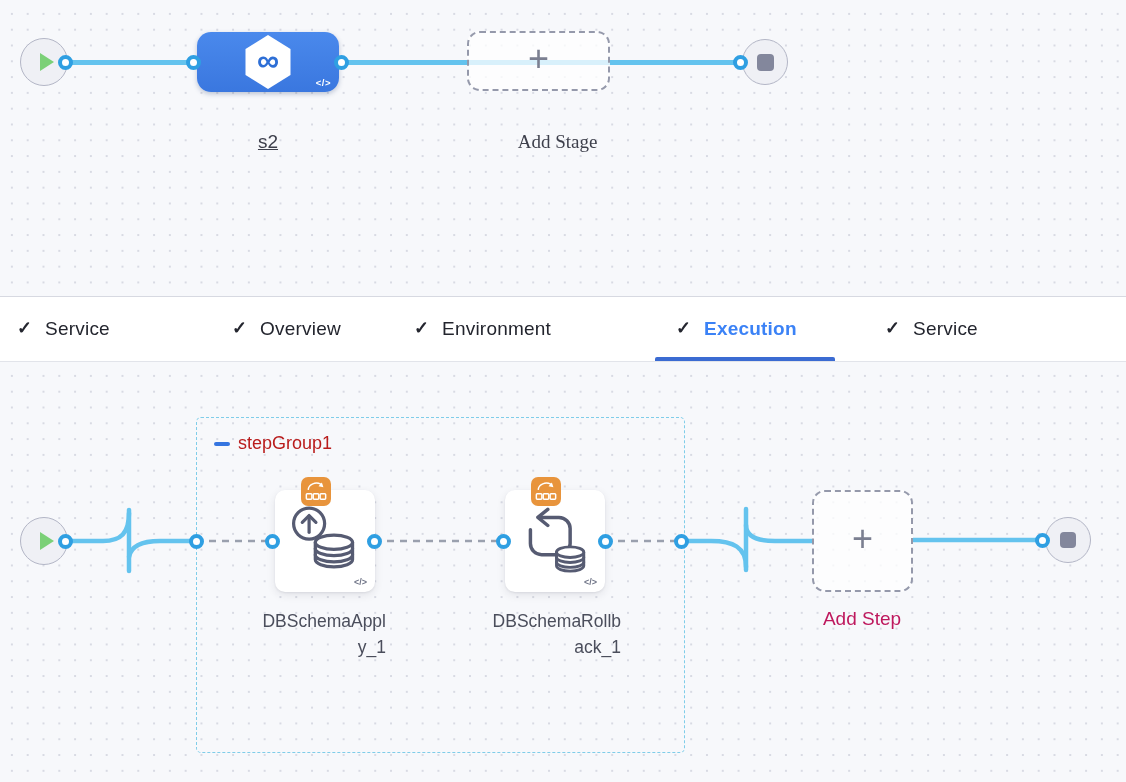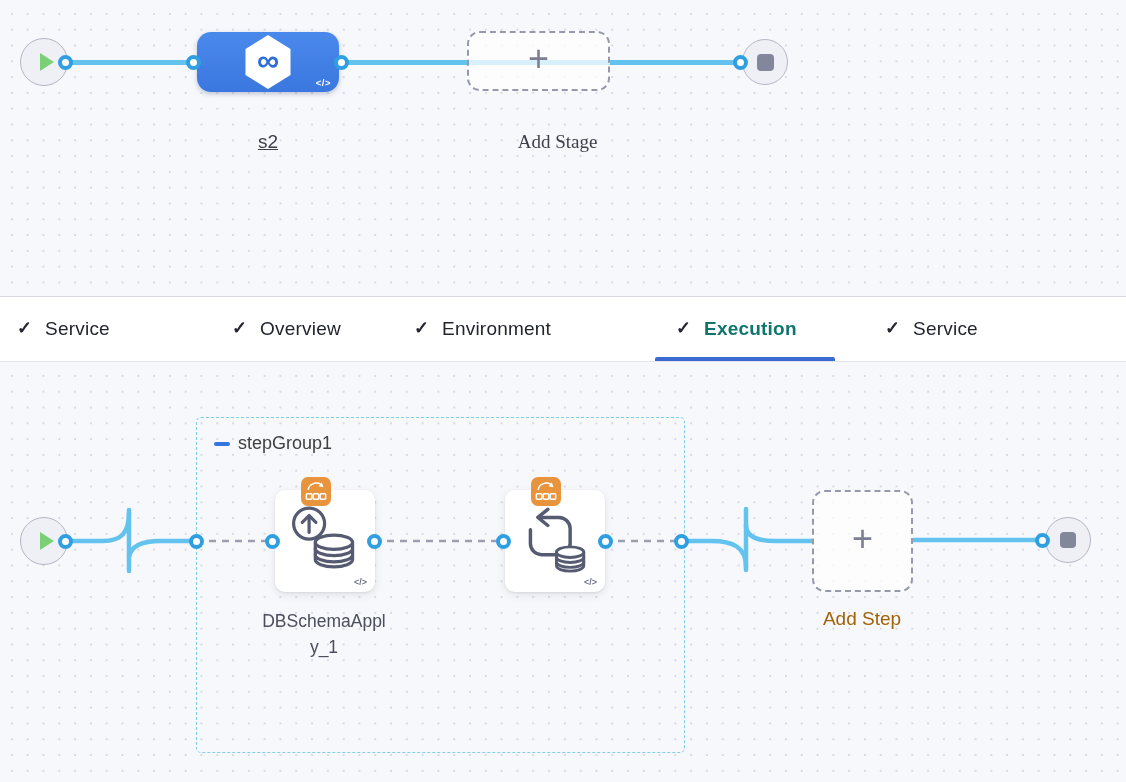--- a/index.html
+++ b/index.html
@@ -18,21 +18,21 @@
   .canvas-bottom { top:362px; height:420px; }
 
   
   .tabbar {
     position:absolute; left:0; top:296px; width:1126px; height:66px;
     background:#ffffff; border-top:1px solid #d7d9e1; border-bottom:1px solid #e2e4ea;
   }
   .tab { position:absolute; top:0; height:64px; display:flex; align-items:center; gap:13px; cursor:pointer; }
   .tab .check { font-size:18px; font-weight:700; color:#24262f; line-height:1; transform:translateY(-1px); }
   .tab .tab-label { font-size:19px; color:#23252e; letter-spacing:.2px; }
-  .tab.active .tab-label { font-weight:700; color:#0f766e; }
+  .tab.active .tab-label { font-weight:700; color:#3b82f6; }
   .tab-underline { position:absolute; left:655px; bottom:0; width:180px; height:4px;
     background:var(--underline_blue,#3b6bd2); border-radius:2px 2px 0 0; }
 
   
   .hline { position:absolute; height:5px; background:var(--line_blue,#64c3ee); border-radius:3px; z-index:1; }
   .port {
     position:absolute; width:15px; height:15px; border-radius:50%;
     background:#ffffff; border:4px solid var(--port_blue,#2f9fe2); z-index:6;
   }
   .node-circle {
@@ -68,34 +68,34 @@
   }
   .add-box .plus { font-size:36px; font-weight:300; color:#7b7f91; line-height:1; transform:translateY(-2px); }
 
   
   .step-group {
     position:absolute; left:196px; top:417px; width:489px; height:336px;
     border:1.5px dashed var(--group_border,#7fcde9); border-radius:5px; z-index:1;
   }
   .collapse-bar { position:absolute; left:214px; top:442px; width:16px; height:4px; border-radius:2px;
     background:#3575e0; z-index:3; cursor:pointer; }
-  .group-name { position:absolute; left:238px; top:433px; font-size:18px; color:#404040; z-index:3; }
+  .group-name { position:absolute; left:238px; top:433px; font-size:18px; color:#b91c1c; z-index:3; }
 
   
   .step-card {
     position:absolute; width:100px; height:102px; background:#ffffff; border-radius:10px;
     box-shadow:0 3px 8px rgba(40,41,61,.10), 0 1px 2px rgba(40,41,61,.08);
     z-index:3; cursor:pointer;
   }
   .step-card .code { position:absolute; right:8px; bottom:5px; font-size:9px; font-weight:700; color:#6e7386; }
   .badge {
     position:absolute; width:30px; height:29px; border-radius:7px;
     background:var(--badge_orange,#e8943c); z-index:5; display:flex; align-items:center; justify-content:center;
   }
-  .step-label { position:absolute; top:608px; text-align:center; font-size:17.5px; line-height:26px;
+  .step-label { position:absolute; top:608px; text-align:right; font-size:17.5px; line-height:26px;
     color:#4b4e5c; overflow-wrap:anywhere; z-index:2; }
 
   svg.connectors { position:absolute; left:0; top:479px; width:1126px; height:125px; z-index:2; }
   svg.connectors path { fill:none; }
   .blue-path { stroke:var(--line_blue,#64c3ee); stroke-width:4.5; stroke-linecap:round; }
   .dash-path { stroke:var(--dash_gray,#9aa0ae); stroke-width:2.4; stroke-dasharray:7 6; }
 </style>
 </head>
 <body>
 
@@ -221,25 +221,26 @@
     <svg width="26" height="25" viewBox="0 0 30 29">
       <g stroke="#ffffff" stroke-width="1.7" fill="none" stroke-linecap="round">
         <path d="M6 12 A 9.5 8 0 0 1 20.5 6"></path>
         <polygon points="23.6,9.6 17.9,8.4 21.8,4.2" fill="#ffffff" stroke="none"></polygon>
         <rect x="3.8" y="17" width="6.4" height="6.4" rx="1"></rect>
         <rect x="11.8" y="17" width="6.4" height="6.4" rx="1"></rect>
         <rect x="19.8" y="17" width="6.4" height="6.4" rx="1"></rect>
       </g>
     </svg>
   </div>
+  <div class="step-label" style="left:489px; width:132px;">DBSchemaRollback_1</div>
 
   <div class="add-box" style="left:812px; top:490px; width:101px; height:102px;">
     <span class="plus">+</span>
   </div>
-  <div class="graph-label" style="left:792px; top:608px; width:140px; color:#a16207;">Add Step</div>
+  <div class="graph-label" style="left:792px; top:608px; width:140px; color:#be185d;">Add Step</div>
 
   <div class="node-circle" style="left:1045px; top:517px; width:46px; height:46px;">
     <div class="stop-sq" style="width:16px; height:16px;"></div>
   </div>
 
   <div class="port" style="left:57.5px;   top:533.5px;"></div>
   <div class="port" style="left:188.5px;  top:533.5px;"></div>
   <div class="port" style="left:264.5px;  top:533.5px;"></div>
   <div class="port" style="left:366.5px;  top:533.5px;"></div>
   <div class="port" style="left:495.5px;  top:533.5px;"></div>

